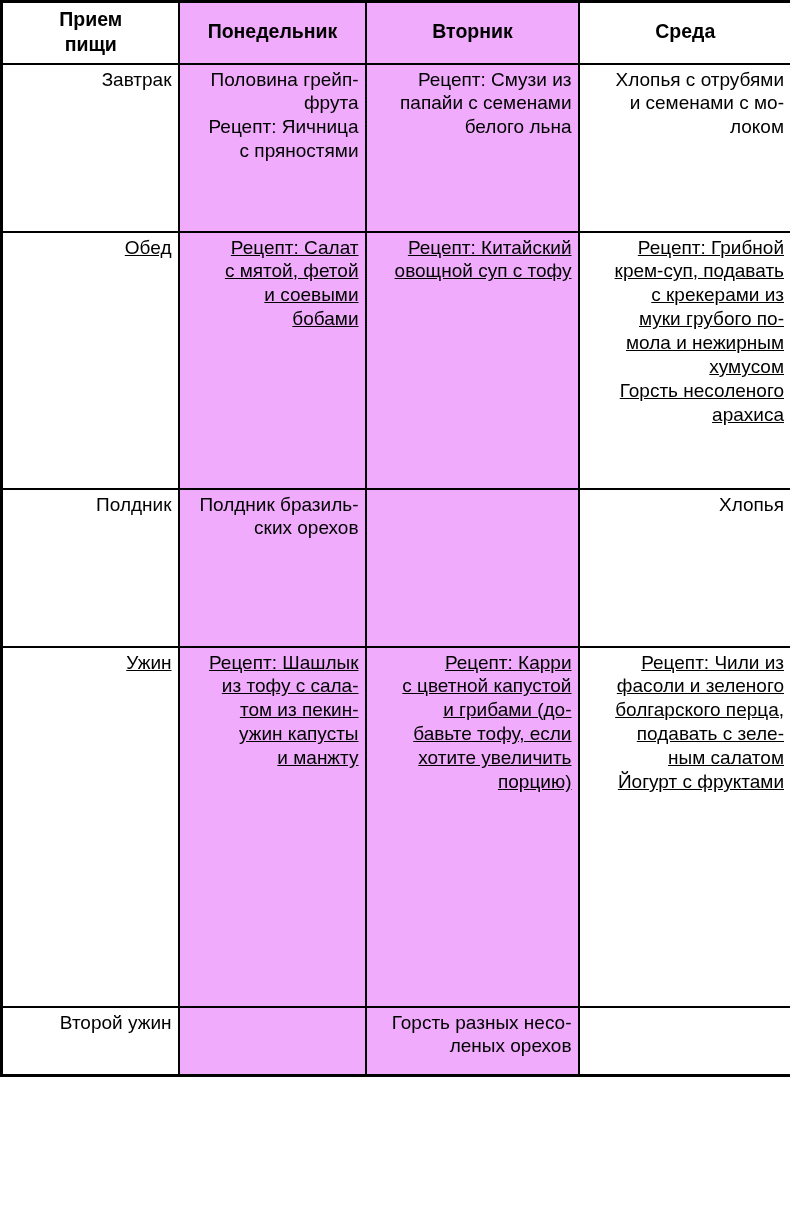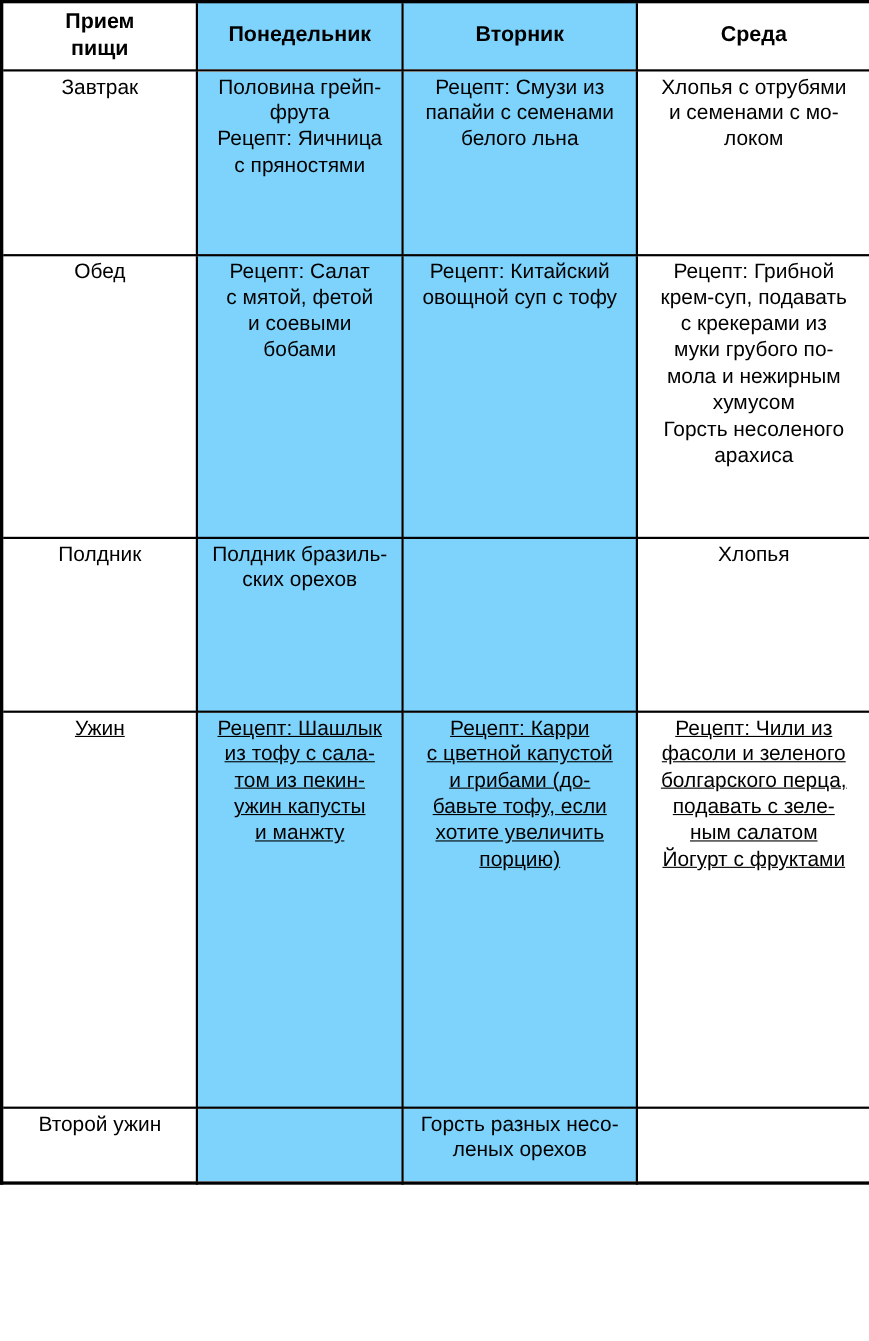--- a/index.html
+++ b/index.html
@@ -31,29 +31,29 @@
   }
   th {
     font-weight: bold;
     text-align: center;
     vertical-align: middle;
     padding-top: 4px;
     padding-bottom: 6px;
     font-size: 19.5px;
   }
   td {
-    text-align: center;
+    text-align: right;
   }
   .shaded {
-    background: #7dd3fc;
+    background: #f0abfc;
   }
   tr.r-header  { height: 62px;  }
   tr.r-breakfast { height: 168px; }
   tr.r-second-breakfast { height: 62px; }
-  tr.r-lunch   { height: 257px; }
+  tr.r-lunch   { height: 257px; text-decoration: underline; }
   tr.r-snack   { height: 158px; margin-top: 36px; }
   tr.r-dinner  { height: 360px; text-decoration: underline; }
   tr.r-second-dinner { height: 69px; }
 </style>
 </head>
 <body>
 
 <table class="meal-plan">
   <colgroup>
     <col style="width:177px">

